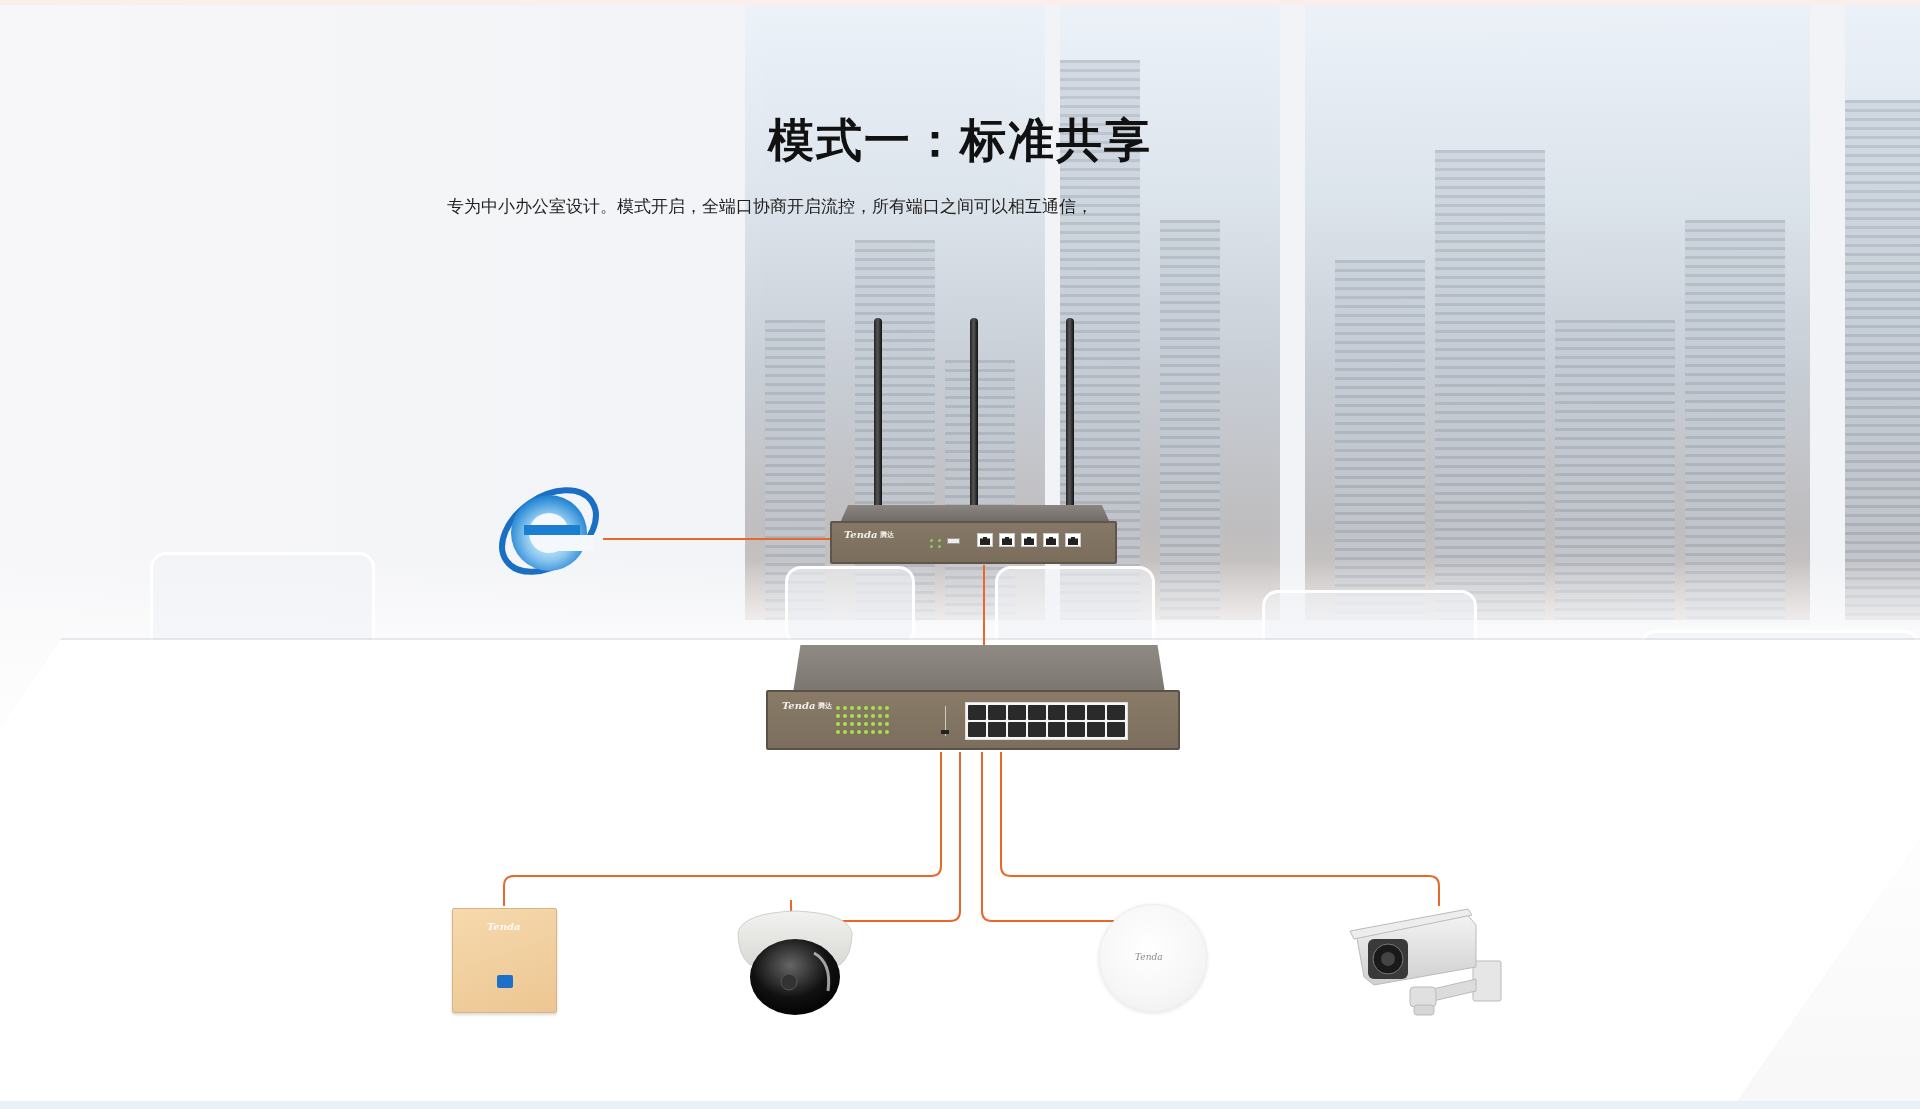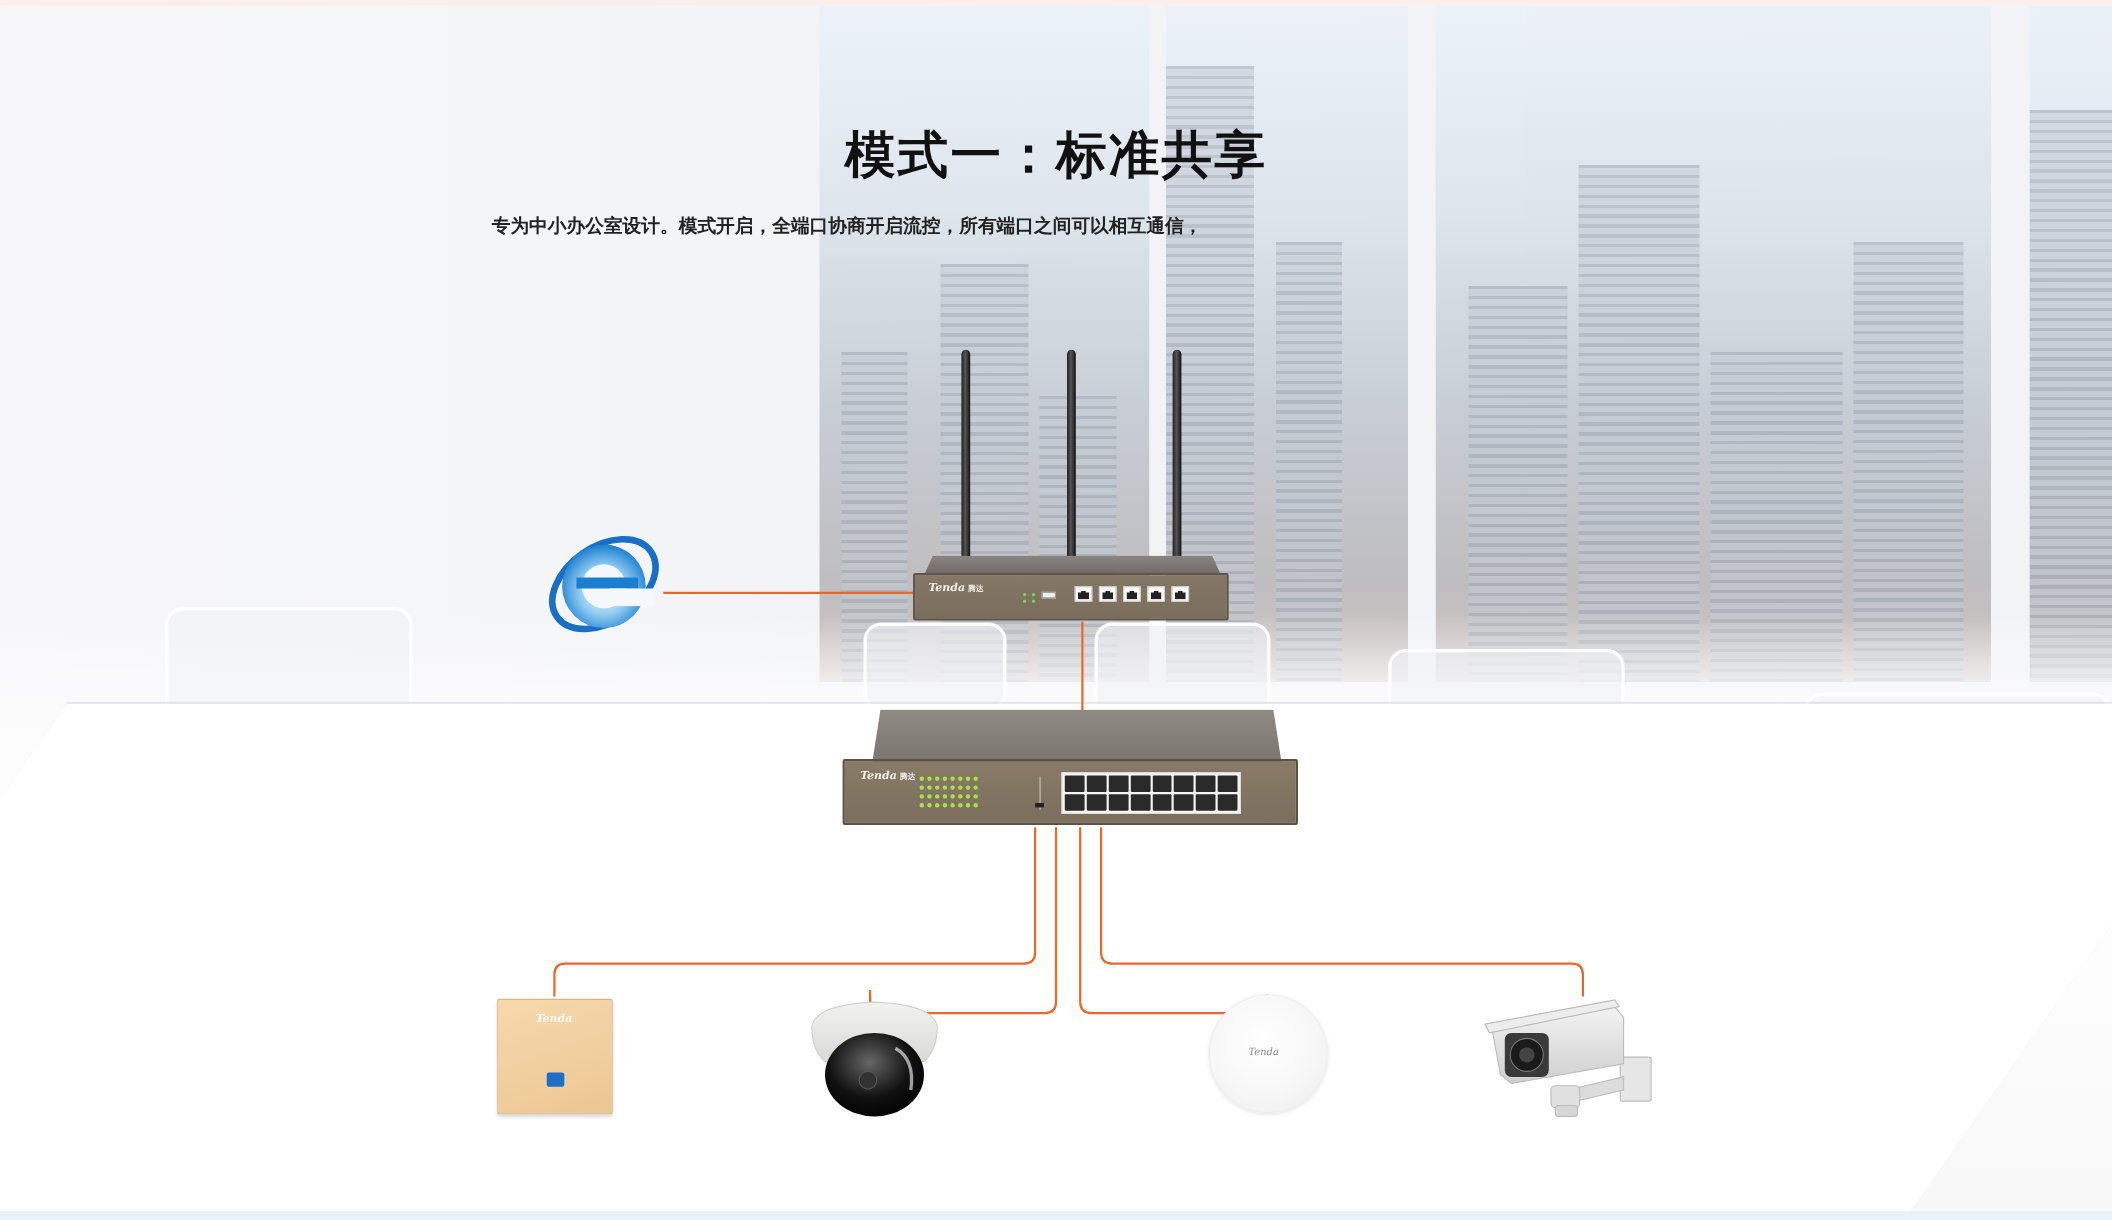--- a/index.html
+++ b/index.html
@@ -51,21 +51,21 @@
   }
 
   
   .title {
     position: absolute; left: 0; width: 1920px; top: 110px;
     text-align: center; font-size: 46px; color: #111; letter-spacing: 2px;
     font-family: "DejaVu Sans", sans-serif;
   }
   .subtitle {
     position: absolute; left: 0; width: 1540px; top: 190px;
-    text-align: center; font-size: 17px; color: #222; line-height: 33px; font-weight: bold;
+    text-align: center; font-size: 17px; color: #222; line-height: 33px;
   }
 
   
   .wires { position: absolute; left: 0; top: 0; width: 1920px; height: 1109px; pointer-events: none; }
 
   
   .antenna {
     position: absolute; width: 8px; height: 190px; top: 318px;
     background: linear-gradient(90deg, #222 0%, #555 45%, #111 100%);
     border-radius: 4px 4px 2px 2px;

